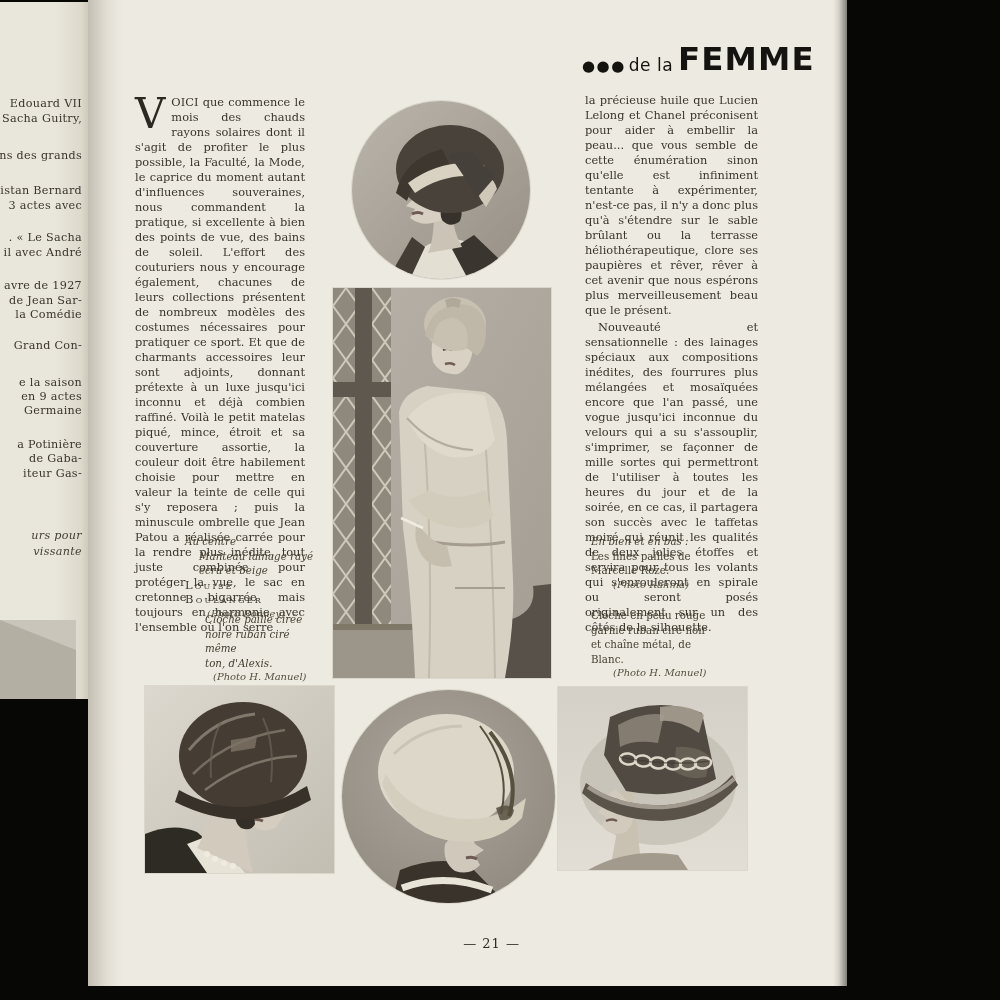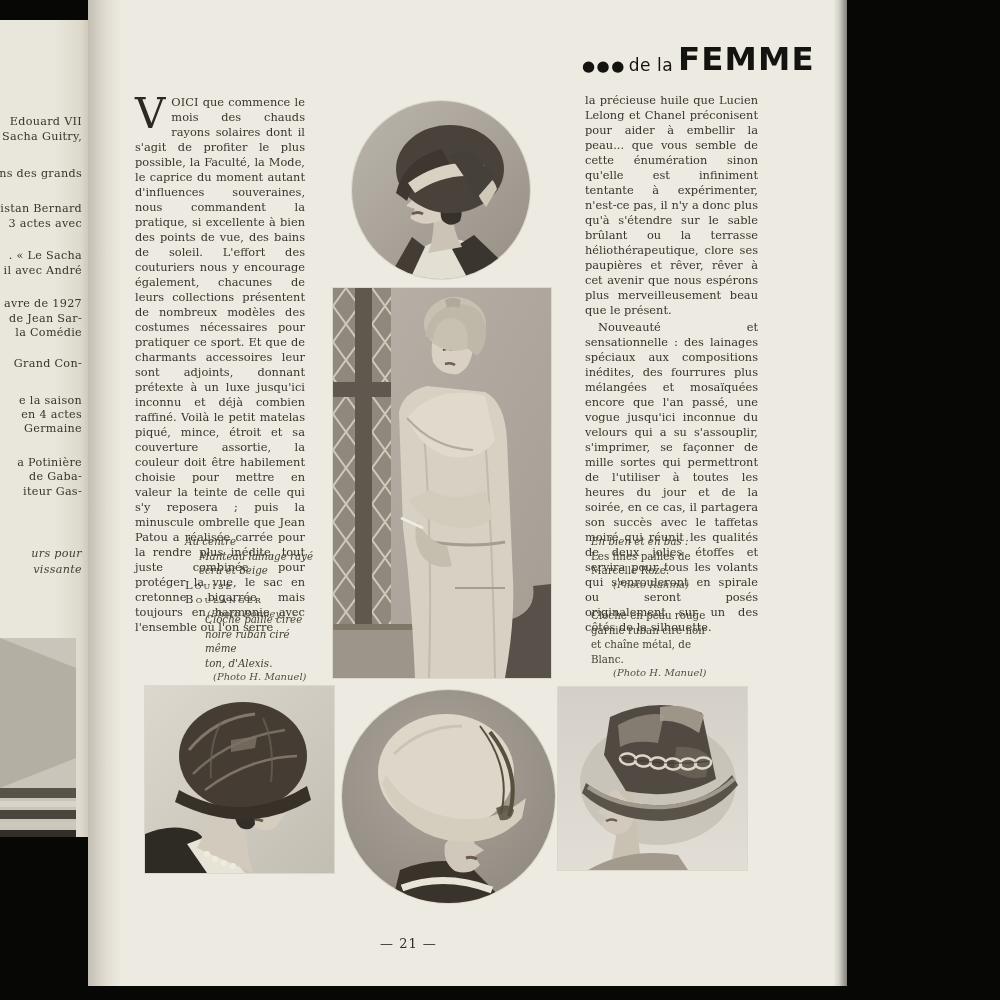--- a/index.html
+++ b/index.html
@@ -1,19 +1,19 @@
 <!DOCTYPE html>
 <html><head>
 <meta charset="utf-8">
 <style>
   html,body{margin:0;padding:0;width:1000px;height:1000px;overflow:hidden;background:#070706;}
   .scan{position:absolute;inset:0;font-family:"DejaVu Serif","Liberation Serif",serif;color:#38332b;}
 
   
-  .page-left{position:absolute;left:0;top:20px;width:88px;height:817px;overflow:hidden;
+  .page-left{position:absolute;left:0;top:2px;width:88px;height:697px;overflow:hidden;
     background:linear-gradient(to right,#e9e6dc 62%,#ddd9cc 92%,#cfcaba 100%);}
   .m-frag{position:absolute;right:6px;white-space:nowrap;font-size:11.2px;color:#3a352c;letter-spacing:.3px;}
   .m-frag.it{font-style:italic;color:#454035;}
   .margin-photo{position:absolute;left:0;top:618px;width:76px;height:255px;}
 
   
   .page-main{position:absolute;left:88px;top:0;width:759px;height:986px;background:#edeae1;overflow:hidden;}
   .page-main::before{content:"";position:absolute;left:0;top:0;bottom:0;width:34px;
     background:linear-gradient(to right,rgba(90,78,58,.28),rgba(90,78,58,.08) 55%,rgba(90,78,58,0));}
   .page-main::after{content:"";position:absolute;right:0;top:0;bottom:0;width:14px;
@@ -46,42 +46,42 @@
 
   
   .photo{position:absolute;overflow:hidden;box-shadow:0 0 0 1px rgba(120,110,90,.15);}
   .round{border-radius:50%;}
   .ph-top{left:264px;top:101px;width:178px;height:178px;}
   .ph-mid{left:245px;top:288px;width:218px;height:390px;}
   .ph-bl{left:57px;top:686px;width:189px;height:187px;}
   .ph-bc{left:254px;top:690px;width:213px;height:213px;}
   .ph-br{left:470px;top:687px;width:189px;height:183px;}
 
-  .page-num{position:absolute;left:292px;top:936px;width:140px;text-align:left;
+  .page-num{position:absolute;left:292px;top:936px;width:140px;text-align:right;
     font-size:13px;letter-spacing:1px;color:#2f2b25;}
 </style>
 </head>
 <body>
 
 <div class="scan">
 
   <div class="page-left">
     <div class="m-frag" style="top:95px">Edouard VII</div>
     <div class="m-frag" style="top:110px">Sacha Guitry,</div>
     <div class="m-frag" style="top:147px">ins des grands</div>
     <div class="m-frag" style="top:182px">istan Bernard</div>
     <div class="m-frag" style="top:197px">3 actes avec</div>
     <div class="m-frag" style="top:229px">. « Le Sacha</div>
     <div class="m-frag" style="top:244px">il avec André</div>
     <div class="m-frag" style="top:277px">avre de 1927</div>
     <div class="m-frag" style="top:292px">de Jean Sar-</div>
     <div class="m-frag" style="top:306px">la Comédie</div>
     <div class="m-frag" style="top:337px">Grand Con-</div>
     <div class="m-frag" style="top:374px">e la saison</div>
-    <div class="m-frag" style="top:388px">en 4 actes</div>
+    <div class="m-frag" style="top:388px">en 9 actes</div>
     <div class="m-frag" style="top:402px">Germaine</div>
     <div class="m-frag" style="top:436px">a Potinière</div>
     <div class="m-frag" style="top:450px">de Gaba-</div>
     <div class="m-frag" style="top:465px">iteur Gas-</div>
     <div class="m-frag it" style="top:527px">urs pour</div>
     <div class="m-frag it" style="top:543px">vissante</div>
     <div class="margin-photo">
       <svg width="76" height="255" viewBox="0 0 76 255">
         <rect width="76" height="255" fill="#c9c5bb"></rect>
         <path d="M0 0 L76 30 L76 120 L0 150 Z" fill="#b4afa3"></path>

